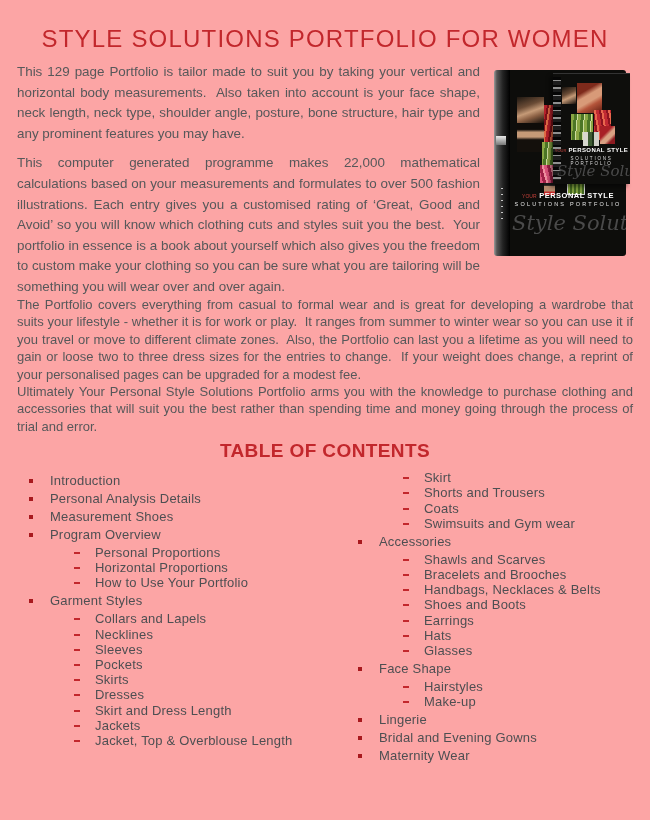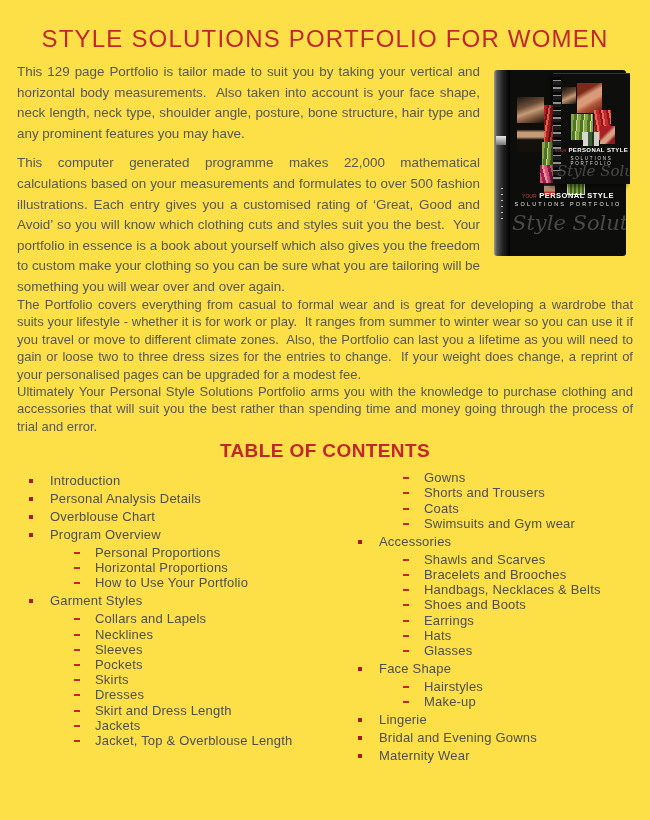--- a/index.html
+++ b/index.html
@@ -1,17 +1,17 @@
 <!DOCTYPE html>
 <html><head>
 <meta charset="utf-8">
 <style>
   html,body{margin:0;padding:0;background:#ffffff;}
   body{width:650px;height:820px;font-family:"Liberation Sans",sans-serif;}
-  .page{position:relative;width:650px;height:820px;background:#fde047;overflow:hidden;}
+  .page{position:relative;width:650px;height:820px;background:#fca5a5;overflow:hidden;}
 
   
   .title{position:absolute;top:25px;left:0;width:100%;margin:0;text-align:center;
          font-size:24px;font-weight:400;letter-spacing:1.2px;color:#c2272c;}
   .toc-heading{position:absolute;top:440px;left:0;width:100%;margin:0;text-align:center;
          font-size:19px;font-weight:bold;letter-spacing:.4px;color:#c2272c;}
 
   
   .intro{position:absolute;top:62px;left:17px;width:463px;}
   .intro p{margin:0 0 9px;font-size:13.4px;line-height:20.6px;color:#57585a;
@@ -148,21 +148,21 @@
           <span class="toc-label">Introduction</span>
         </div>
 
         <div class="toc-item lvl1">
           <span class="toc-bullet"></span>
           <span class="toc-label">Personal Analysis Details</span>
         </div>
 
         <div class="toc-item lvl1">
           <span class="toc-bullet"></span>
-          <span class="toc-label">Overblouse Chart</span>
+          <span class="toc-label">Measurement Shoes</span>
         </div>
 
         <div class="toc-item lvl1">
           <span class="toc-bullet"></span>
           <span class="toc-label">Program Overview</span>
         </div>
 
         <div class="toc-item lvl2">
           <span class="toc-bullet"></span>
           <span class="toc-label">Personal Proportions</span>
@@ -226,21 +226,21 @@
 
         <div class="toc-item lvl2">
           <span class="toc-bullet"></span>
           <span class="toc-label">Jacket, Top &amp; Overblouse Length</span>
         </div>
       </div>
     <div class="toc-col right">
 
         <div class="toc-item lvl2">
           <span class="toc-bullet"></span>
-          <span class="toc-label">Gowns</span>
+          <span class="toc-label">Skirt</span>
         </div>
 
         <div class="toc-item lvl2">
           <span class="toc-bullet"></span>
           <span class="toc-label">Shorts and Trousers</span>
         </div>
 
 
         <div class="toc-item lvl2">
           <span class="toc-bullet"></span>

